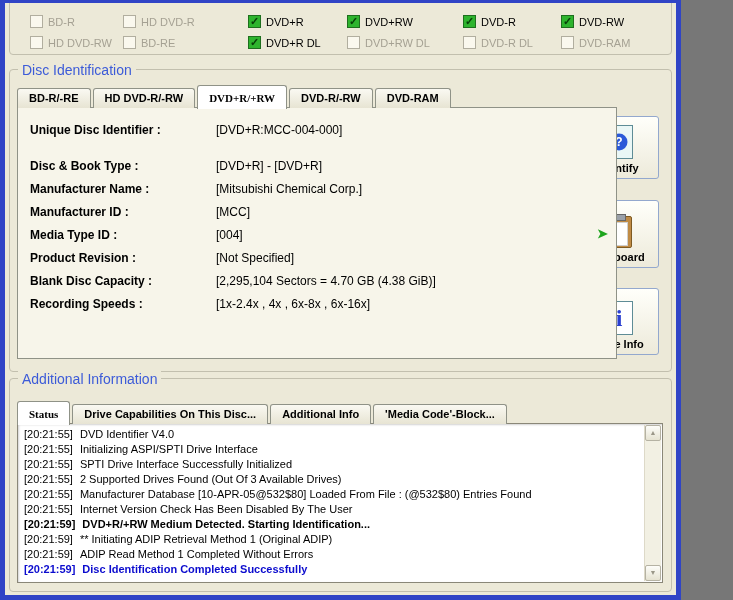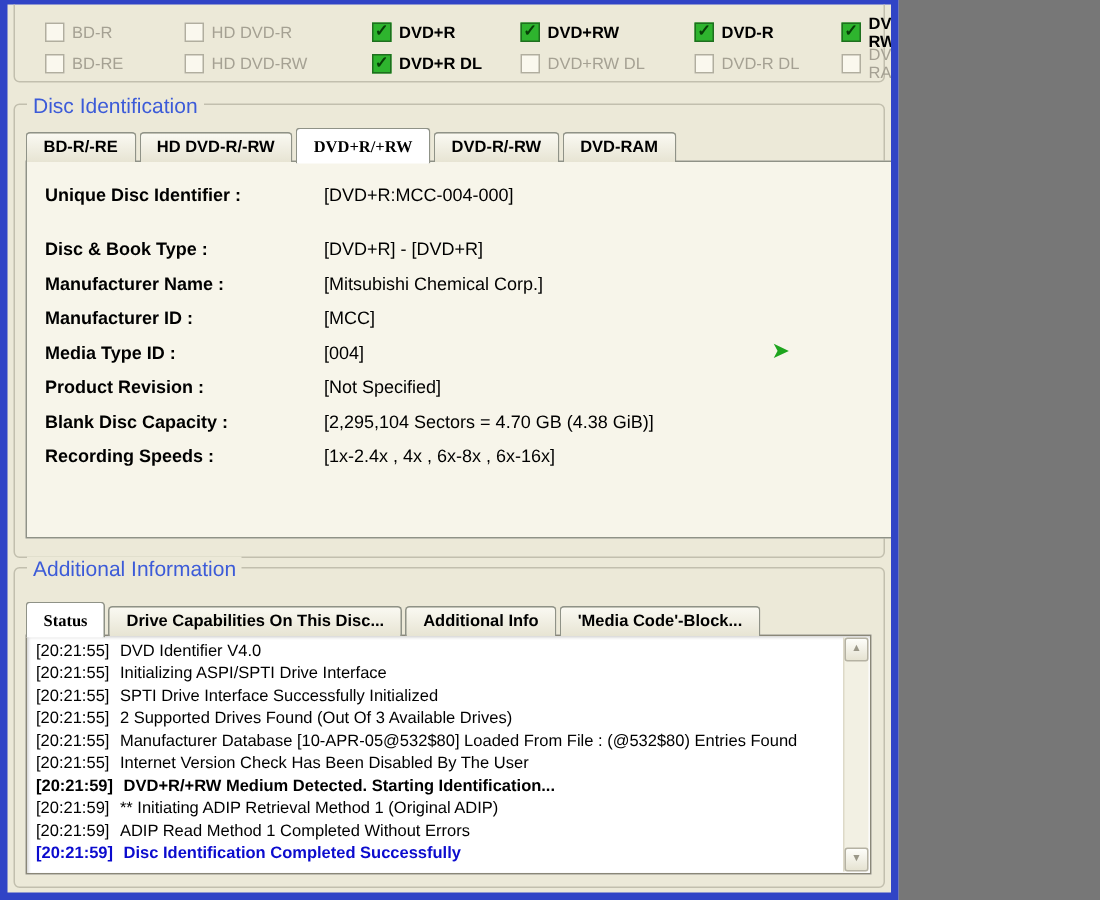--- a/index.html
+++ b/index.html
@@ -1,35 +1,35 @@
 <!DOCTYPE html>
 <html><head>
 <meta charset="utf-8">
 <style>
   html,body{margin:0;padding:0;background:#777;}
   .window{
-    position:relative;width:599px;height:600px;box-sizing:border-box;
+    position:relative;width:681px;height:600px;box-sizing:border-box;
     border:5px solid #3044C6;border-top-width:3px;
     background:#ECE9D8;overflow:hidden;
     font-family:"Liberation Sans",sans-serif;color:#000;
   }
   
   .groupbox{position:absolute;box-sizing:border-box;border:1px solid #C2BFAE;border-radius:4px;}
   .group-label{position:absolute;top:-8px;left:8px;background:#ECE9D8;padding:0 4px;
     font-size:14px;color:#3C5BD8;white-space:nowrap;}
   
   .fmt-group{left:4px;right:4px;top:-14px;height:66px;}
   .fmt-grid{position:absolute;left:20px;right:6px;top:21px;display:grid;
     grid-template-columns:93px 125px 99px 116px 98px 1fr;grid-auto-rows:21px;}
   .chk{display:flex;align-items:center;gap:5px;font-size:11px;cursor:default;}
   .box{width:13px;height:13px;box-sizing:border-box;flex:0 0 auto;text-align:center;}
   .chk.on  .box{background:#2EB42E;border:1px solid #1E6F1E;}
   .chk.on  .mark{display:block;color:#073F07;font-size:11px;line-height:11px;font-weight:bold;}
   .chk.off .box{background:#FAF8EE;border:1px solid #B1AE9F;}
-  .chk.on  .lbl{color:#000;font-weight:bold;}
+  .chk.on  .lbl{color:#000;}
   .chk.off .lbl{color:#A5A193;}
   
   .tabs{position:absolute;display:flex;align-items:flex-end;height:24px;z-index:2;}
   .tab{box-sizing:border-box;height:20px;padding:3px 11px 0;font-size:11px;font-weight:bold;
     background:linear-gradient(180deg,#FAF9F2,#E7E4D3);
     border:1px solid #8F9287;border-bottom:none;border-radius:3px 3px 0 0;
     margin-right:2px;white-space:nowrap;cursor:pointer;}
   .tab.active{height:24px;padding-top:6px;background:#ffffff;margin-bottom:-1px;z-index:3;font-family:Liberation Serif, serif;}
   
   .id-group{left:4px;right:4px;top:66px;height:303px;}
@@ -122,25 +122,25 @@
       </label>
       <label class="chk on">
         <span class="box">
             <span class="mark">✓</span>
           </span>
         <span class="lbl">DVD-RW</span>
       </label>
 
       <label class="chk off">
         <span class="box"></span>
+        <span class="lbl">HD DVD-RW</span>
+      </label>
+      <label class="chk off">
+        <span class="box"></span>
         <span class="lbl">BD-RE</span>
-      </label>
-      <label class="chk off">
-        <span class="box"></span>
-        <span class="lbl">HD DVD-RW</span>
       </label>
       <label class="chk on">
         <span class="box">
             <span class="mark">✓</span>
           </span>
         <span class="lbl">DVD+R DL</span>
       </label>
       <label class="chk off">
         <span class="box"></span>
         <span class="lbl">DVD+RW DL</span>

